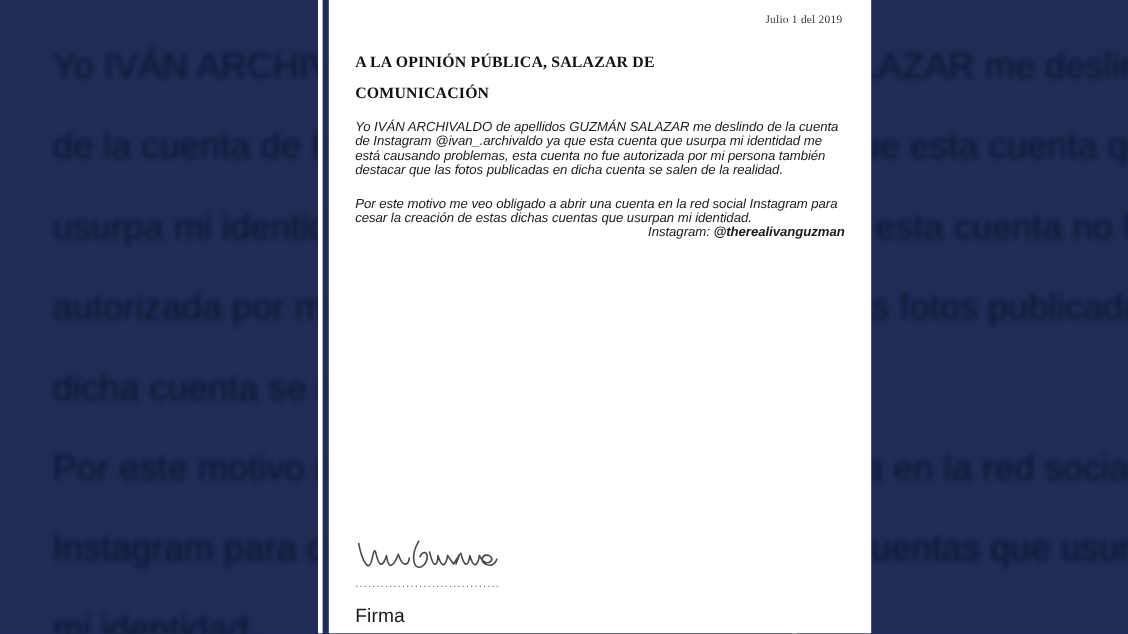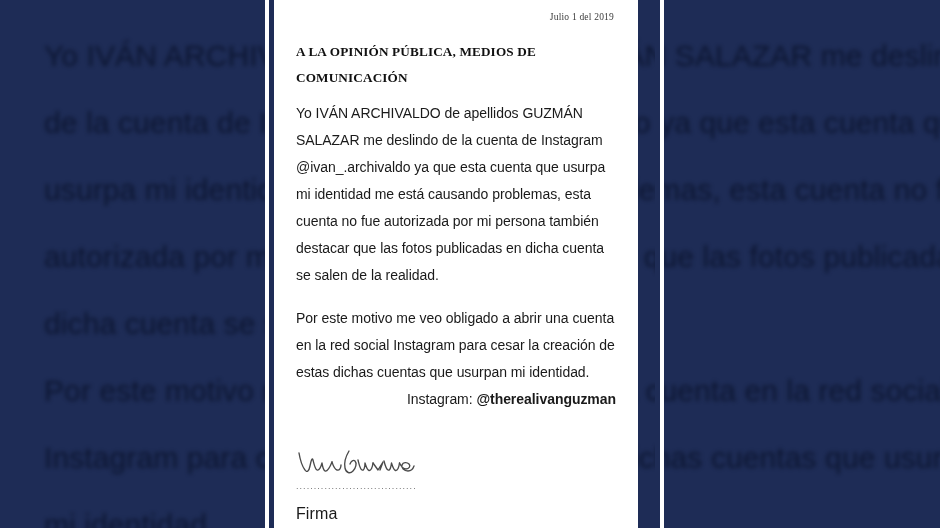--- a/index.html
+++ b/index.html
@@ -40,21 +40,21 @@
   #strip-left-white  { left:265px; width:4px; }
   #strip-left-navy   { left:269px; width:5px; }
   #strip-right-navy  { left:655px; width:5px; }
   #strip-right-white { left:660px; width:4px; }
 
   
   #doc-card {
     position:absolute;
     left:274px;
     top:0;
-    width:364px;
+    width:452px;
     height:528px;
     background:#ffffff;
     padding:10px 22px 0 22px;
   }
 
   #doc-date {
     font-family:"Liberation Serif", serif;
     font-size:9.5px;
     color:#3a3a3a;
     text-align:right;
@@ -69,24 +69,25 @@
     font-size:13.2px;
     color:#111111;
     line-height:26px;
     letter-spacing:0.15px;
     margin-top:17px;
     max-width:270px;
   }
 
   .doc-para {
     font-family:"Liberation Sans", sans-serif;
-    font-size:14px;
+    font-size:11px;
     color:#1a1a1a;
-    line-height:27px;
+    line-height:12px;
     letter-spacing:-0.05px;
+    font-style:italic;
   }
   #para-1 { margin-top:9px; }
   #para-2 { margin-top:16px; }
   #para-instagram { margin-top:0px;text-align:right; }
   #para-instagram .handle { font-weight:bold; }
 
   
   #signature-block {
     position:absolute;
     left:296px;
@@ -135,21 +136,21 @@
 
 <div class="strip strip-white" id="strip-left-white"></div>
 <div class="strip strip-navy" id="strip-left-navy"></div>
 <div class="strip strip-navy" id="strip-right-navy"></div>
 <div class="strip strip-white" id="strip-right-white"></div>
 
 <div id="doc-card">
 
   <div id="doc-date">Julio 1 del 2019</div>
 
-  <div id="doc-title">A LA OPINIÓN PÚBLICA, MEDIOS DE COMUNICACIÓN</div>
+  <div id="doc-title">A LA OPINIÓN PÚBLICA, SALAZAR DE COMUNICACIÓN</div>
 
   <p class="doc-para" id="para-1">Yo IVÁN ARCHIVALDO de apellidos GUZMÁN SALAZAR me deslindo de la cuenta de Instagram @ivan_.archivaldo ya que esta cuenta que usurpa mi identidad me está causando problemas, esta cuenta no fue autorizada por mi persona también destacar que las fotos publicadas en dicha cuenta se salen de la realidad.</p>
 
   <p class="doc-para" id="para-2">Por este motivo me veo obligado a abrir una cuenta en la red social Instagram para cesar la creación de estas dichas cuentas que usurpan mi identidad.</p>
 
   <p class="doc-para" id="para-instagram"><span>Instagram:</span><span>&nbsp;</span><span class="handle">@therealivanguzman</span></p>
 </div>
 
 <div id="signature-block">
   <div id="signature-mark">

